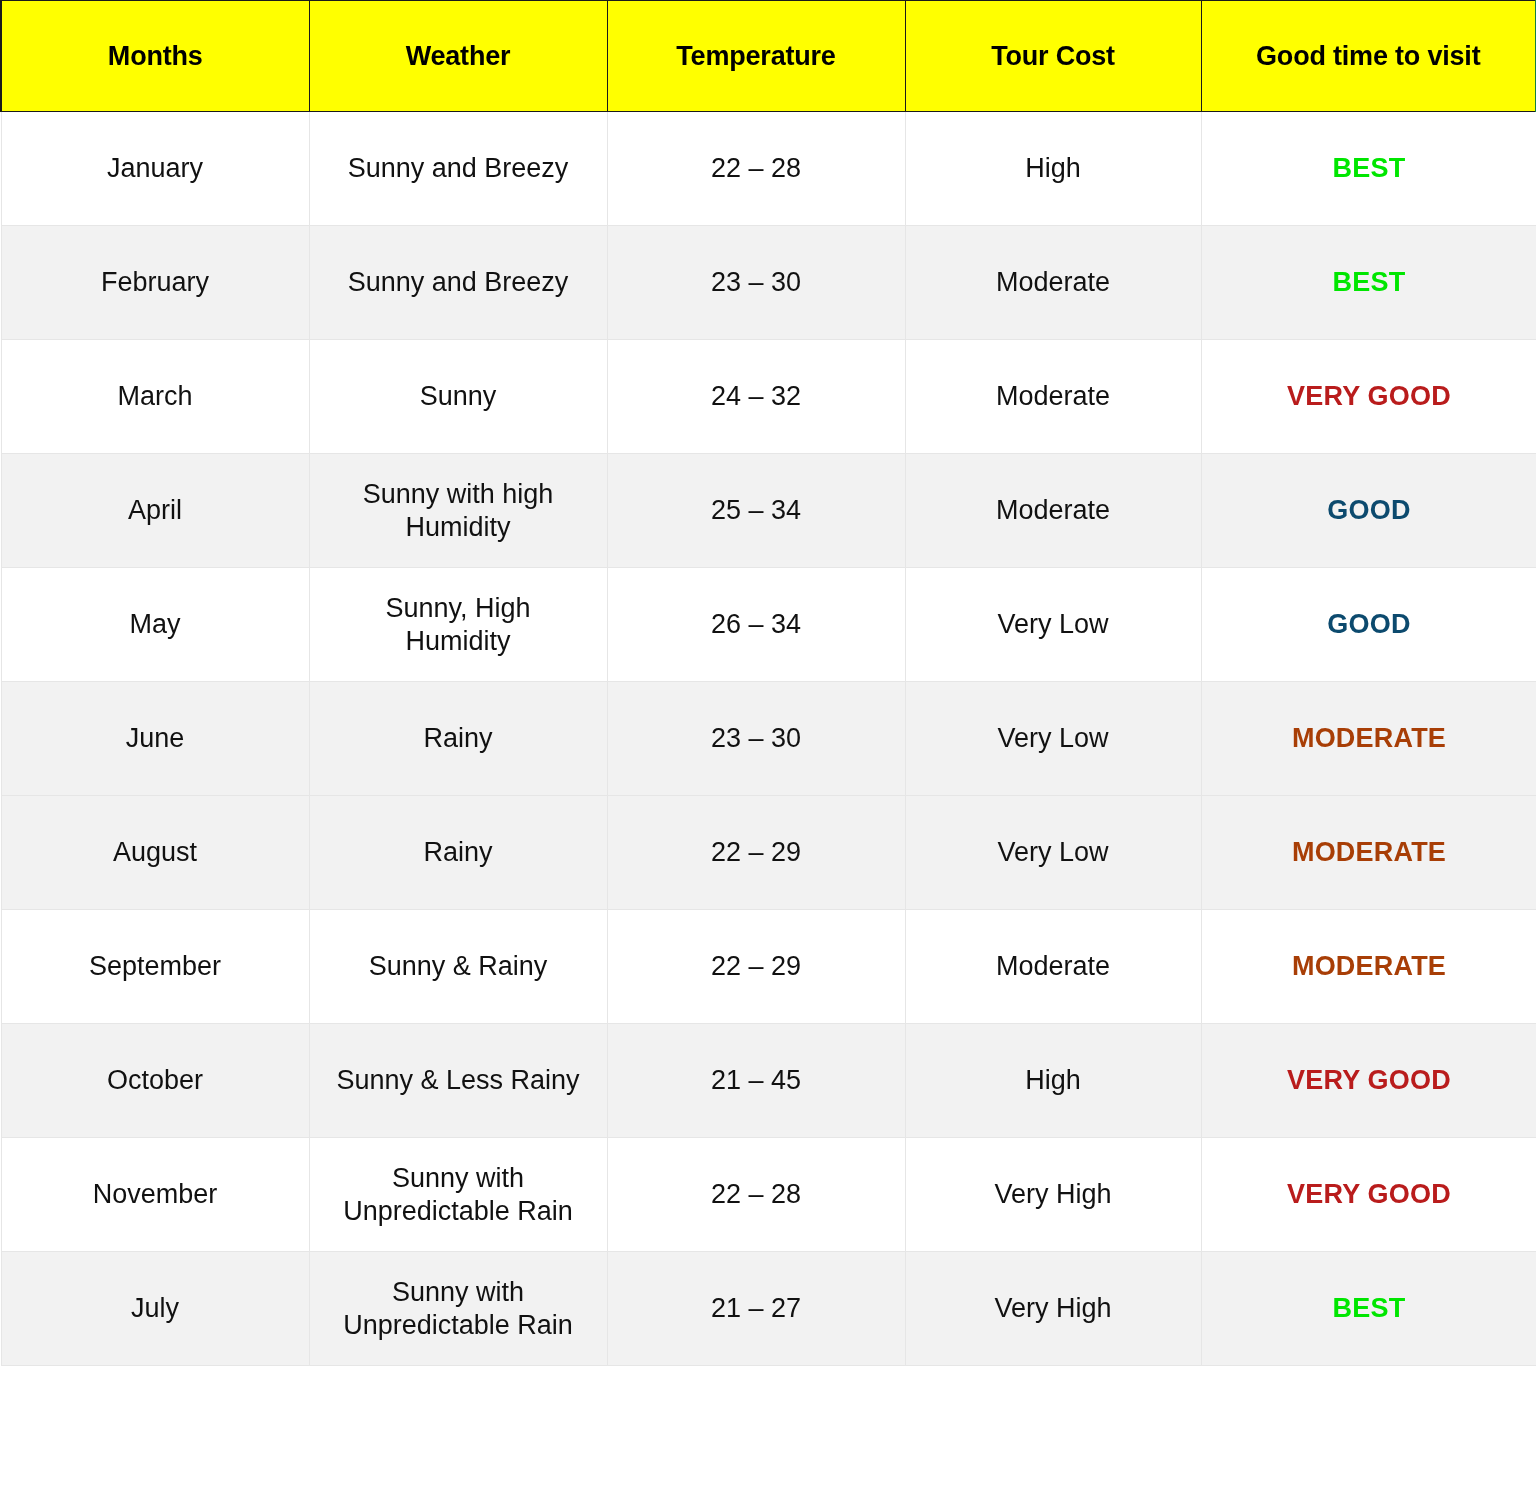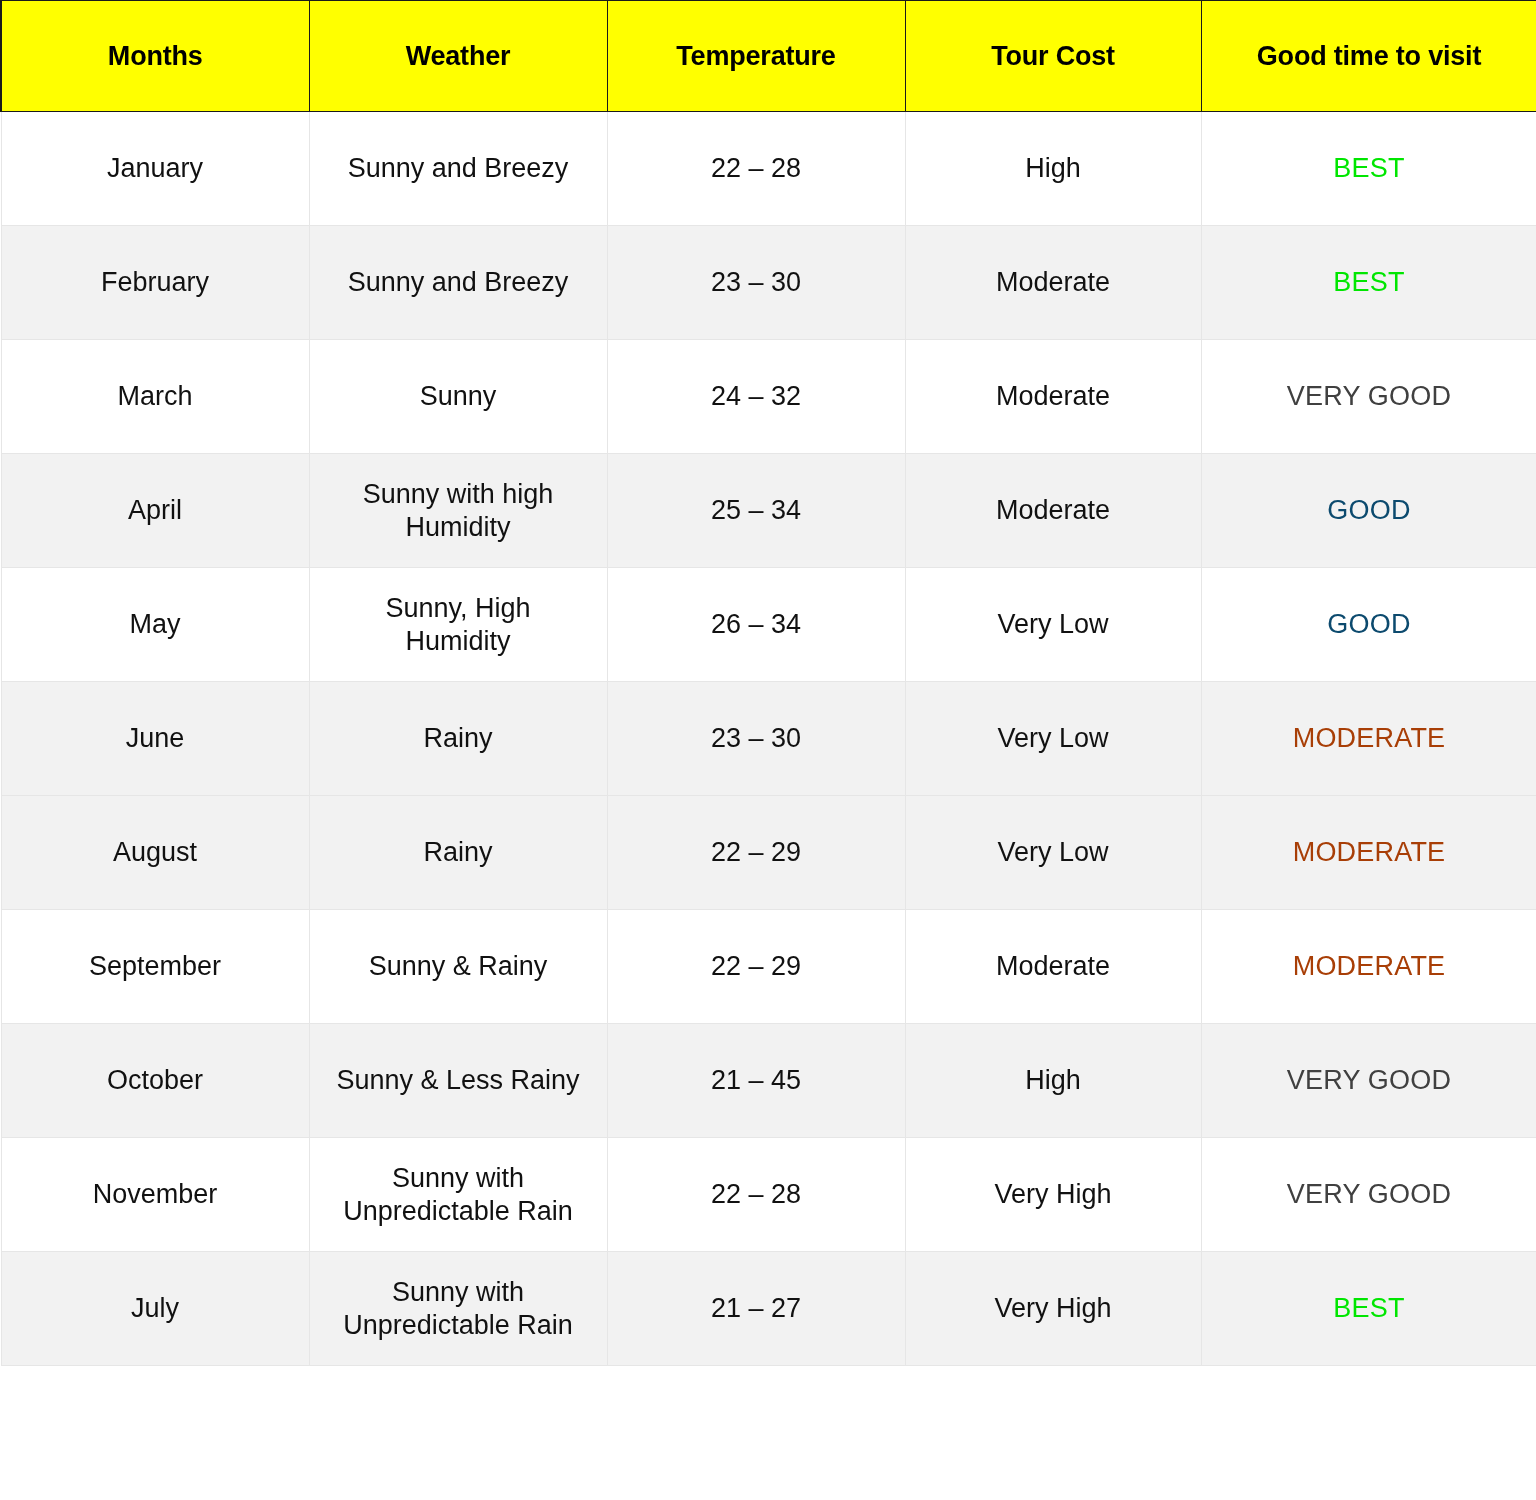--- a/index.html
+++ b/index.html
@@ -40,21 +40,21 @@
     font-size: 27px;
     letter-spacing: -0.2px;
     text-align: center;
     vertical-align: middle;
     height: 111px;
     padding: 0 23px;
     border: 1px solid #1a1a1a;
     box-sizing: border-box;
   }
   thead th:first-child { border-left: 2px solid #1a1a1a; }
-  thead th:last-child  { border-right: 1px solid #15803d; margin-left: 32px; }
+  thead th:last-child  { border-right: 4px solid #15803d; margin-left: 32px; }
 
   tbody td {
     text-align: center;
     vertical-align: middle;
     height: 114px;
     font-size: 27px;
     color: #111111;
     border: 1px solid #e6e6e6;
     padding: 0 8px;
     line-height: 1.22;
@@ -63,27 +63,27 @@
   }
 
   tbody tr.alt td {
     background: #f2f2f2;
   }
   tbody tr.plain td {
     background: #ffffff;
   }
 
   td.visit-cell {
-    font-weight: normal;
+    font-weight: bold;
     letter-spacing: 0.2px;
     margin-left: 41px;
   }
 
   .rating-BEST       { color: #00e600; }
-  .rating-VERYGOOD   { color: #404040; }
+  .rating-VERYGOOD   { color: #b91c1c; }
   .rating-GOOD       { color: #0c4a6e; }
   .rating-MODERATE   { color: #a83e06; }
 
   td.temp-cell { white-space: nowrap; }
   td.weather-cell .wline { display: block; }
 </style>
 </head>
 <body>
 
 <div class="table-wrap">

